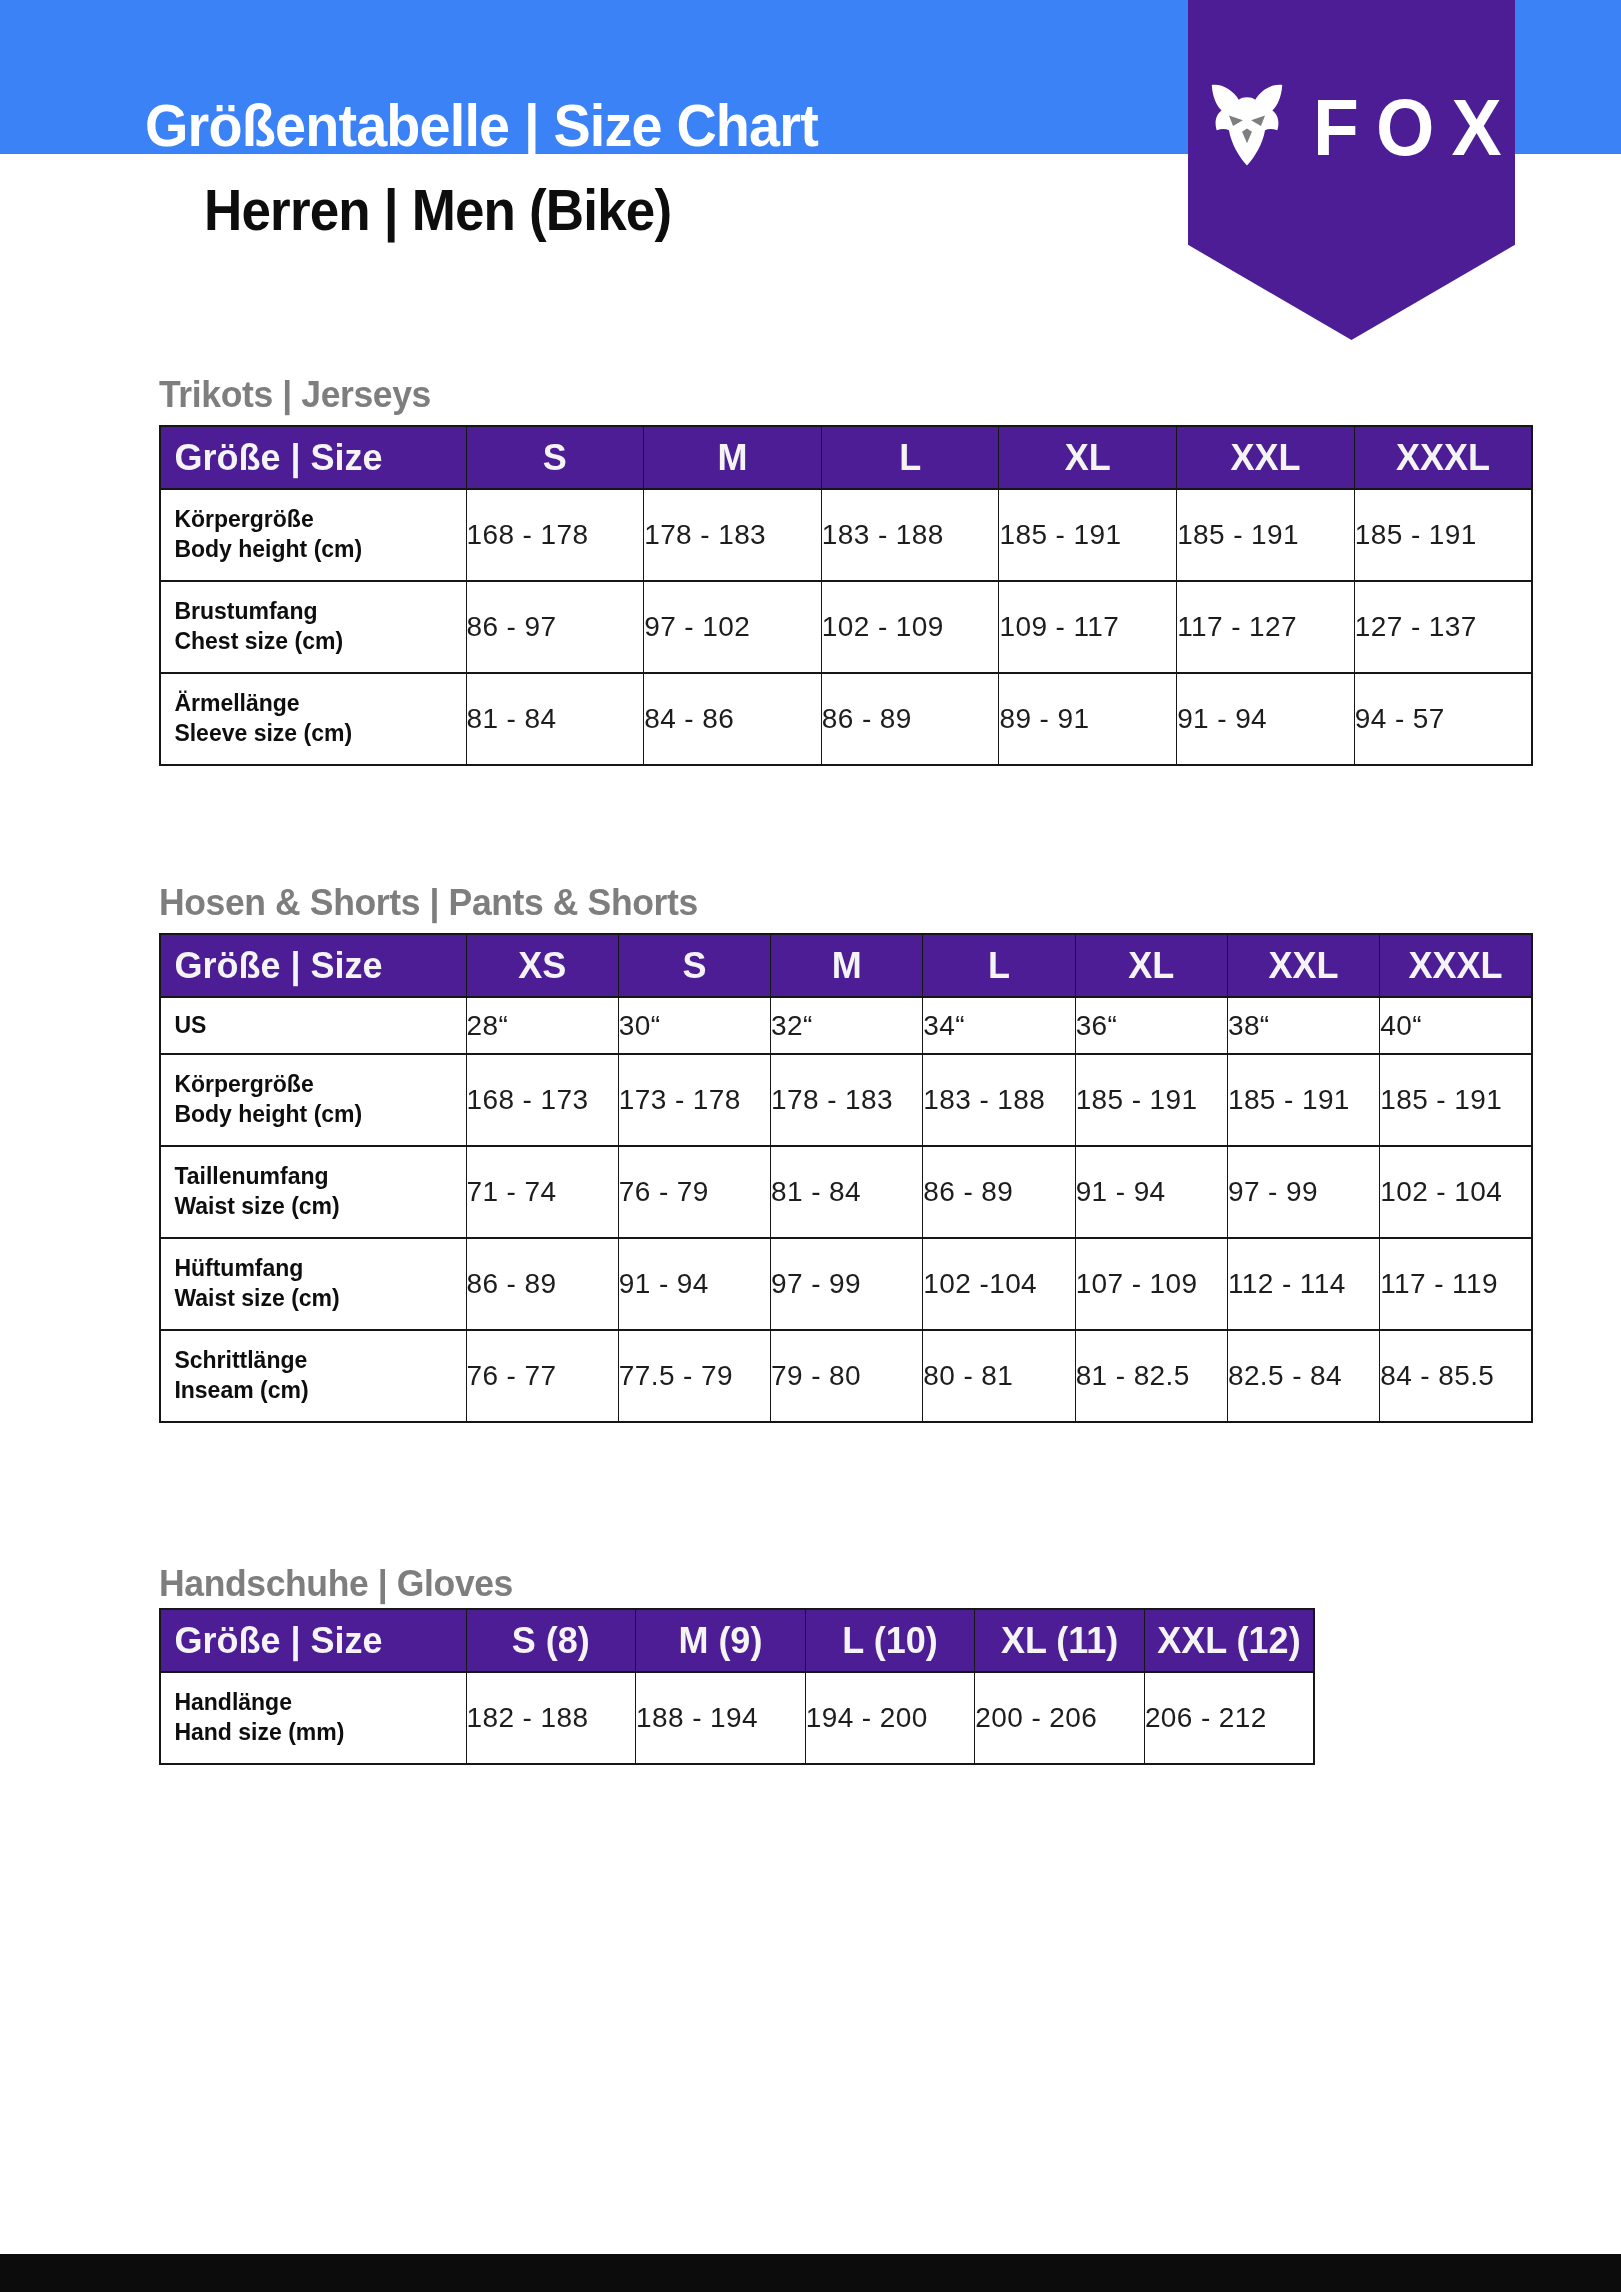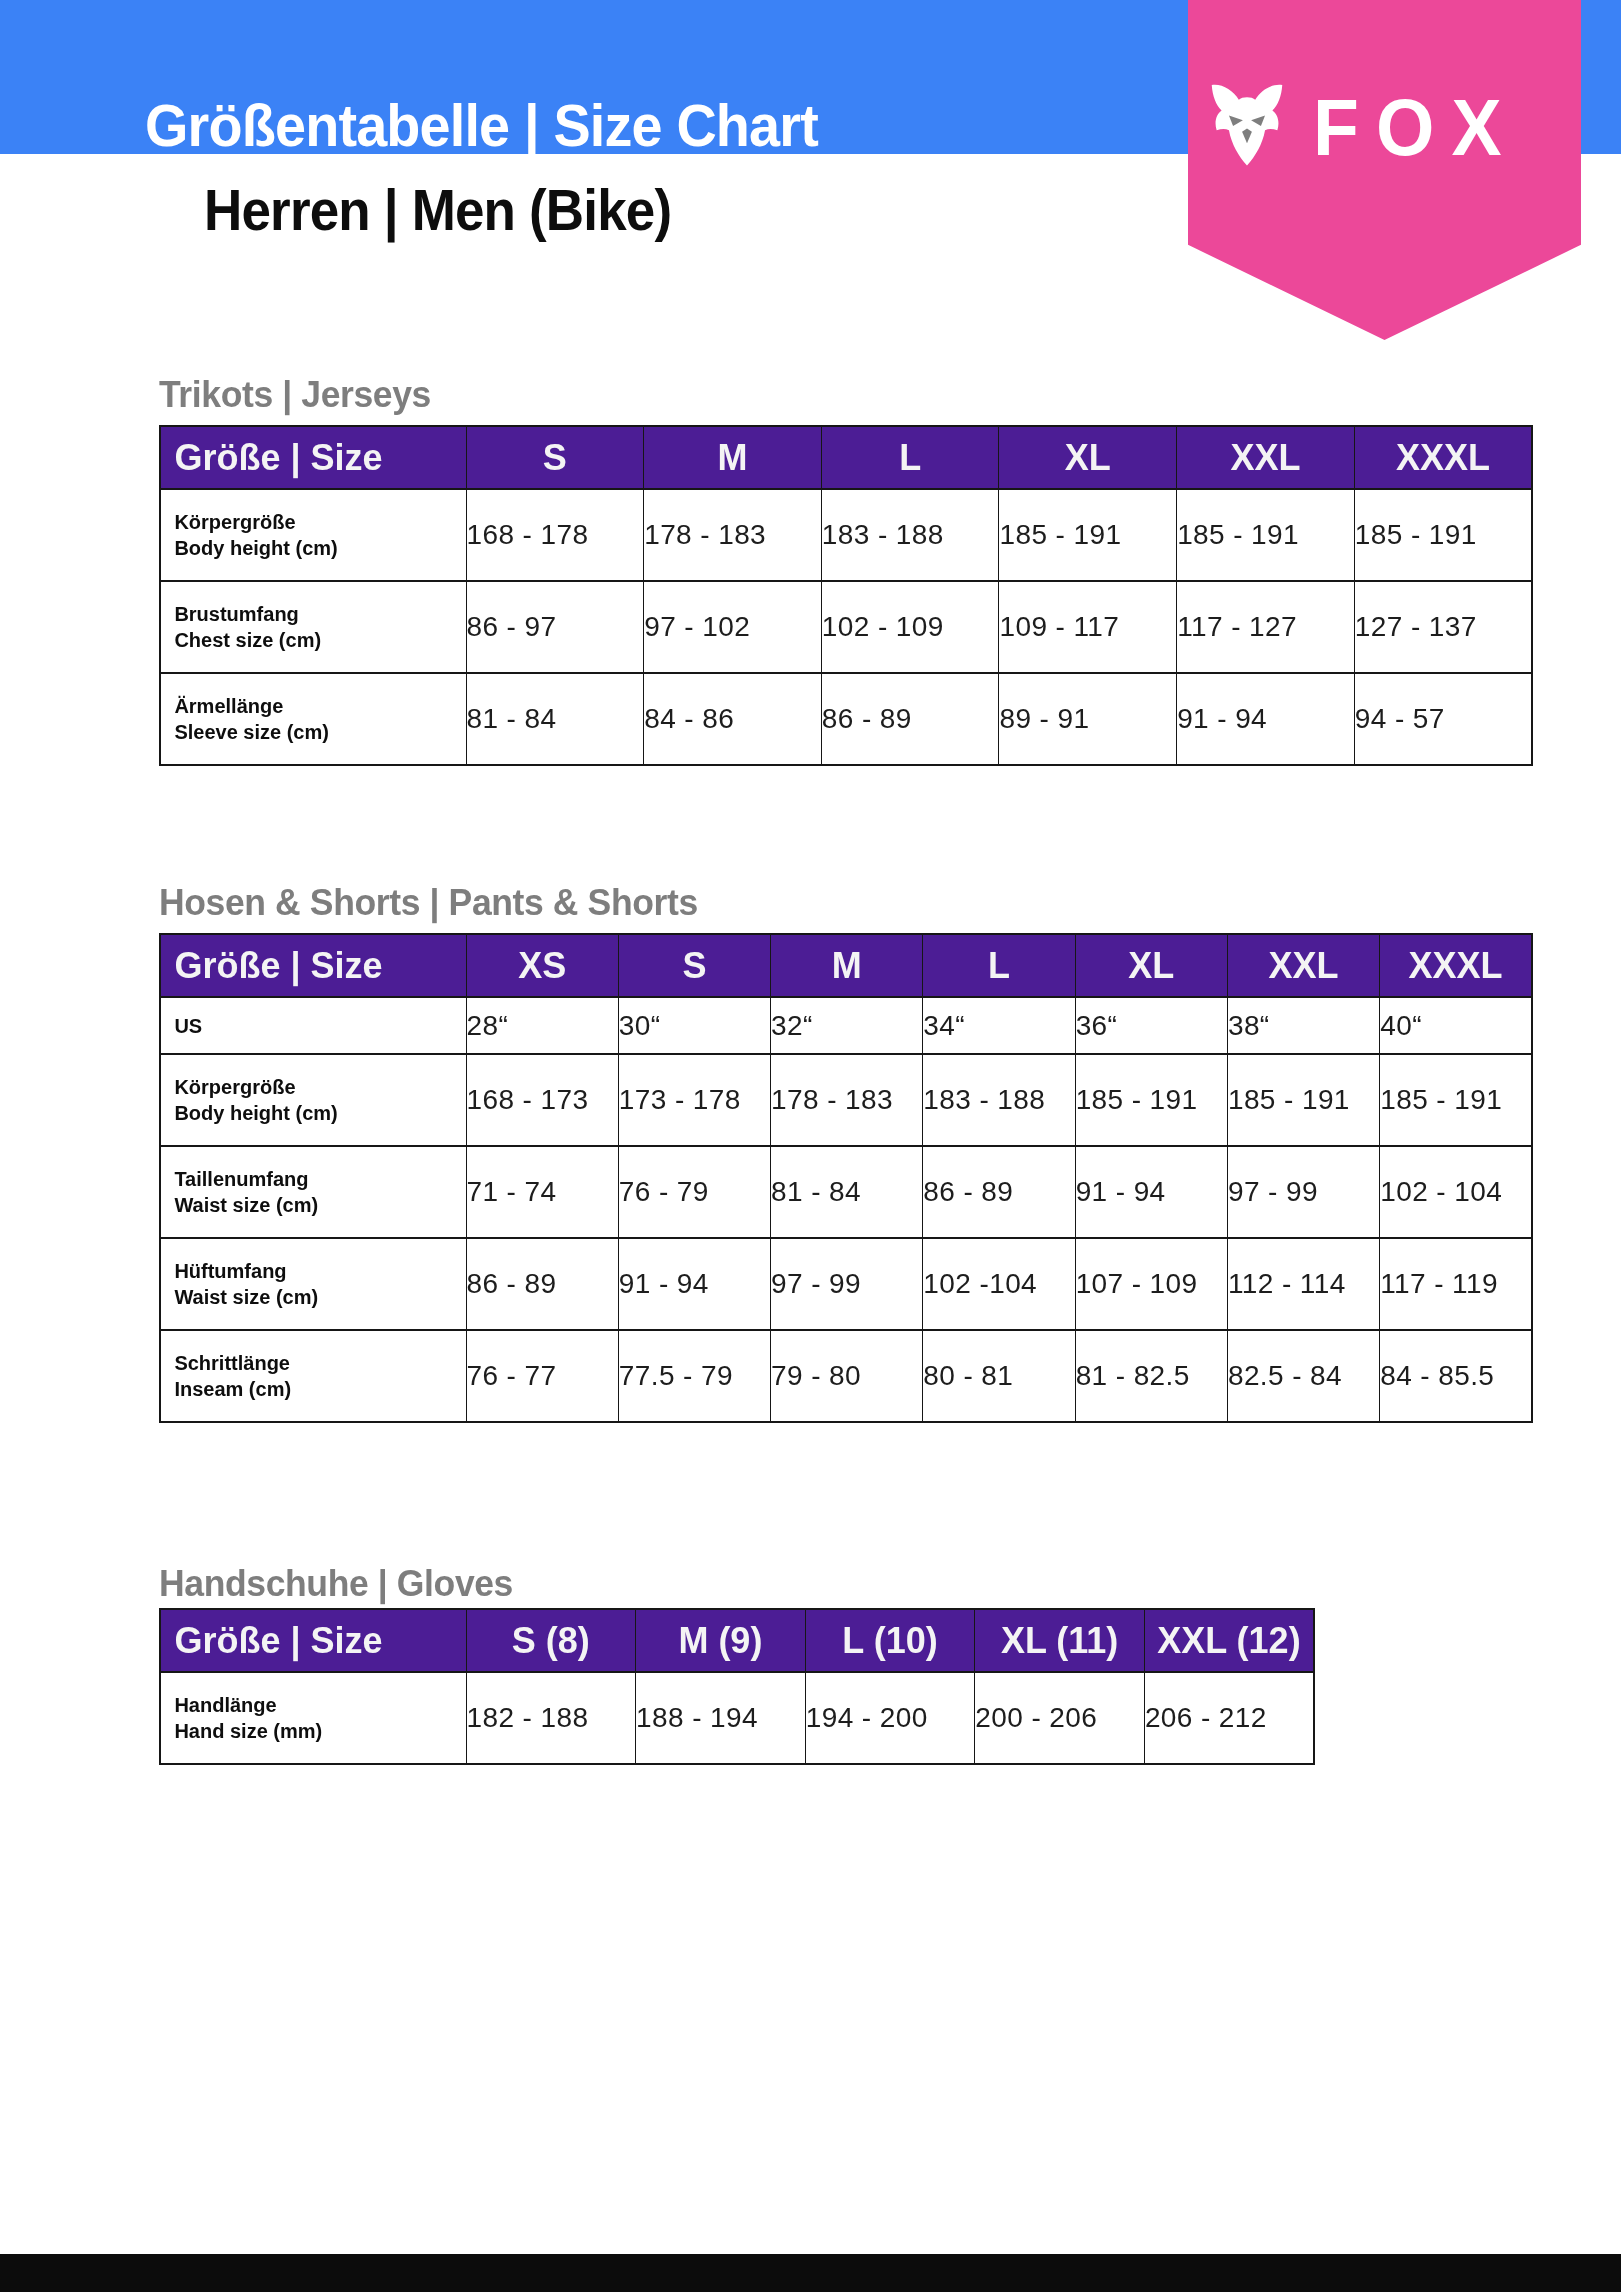--- a/index.html
+++ b/index.html
@@ -22,22 +22,22 @@
     white-space:nowrap;letter-spacing:-0.9px;
     transform:scaleX(0.93);transform-origin:left bottom;
   }
   .subtitle{
     position:absolute;left:204px;top:182px;
     color:#0d0d0d;font-size:57px;font-weight:bold;line-height:1;
     white-space:nowrap;letter-spacing:-0.9px;
     transform:scaleX(0.93);transform-origin:left top;
   }
   .pennant{
-    position:absolute;left:1188px;top:0;width:393px;height:340px;
-    background:#ec4899;
+    position:absolute;left:1188px;top:0;width:327px;height:340px;
+    background:#4c1d95;
     -webkit-clip-path:polygon(0 0,100% 0,100% 72%,50% 100%,0 72%);
     clip-path:polygon(0 0,100% 0,100% 72%,50% 100%,0 72%);
   }
   .fox-head{position:absolute;left:18px;top:82px;width:82px;height:93px;}
   .brand-text{
     position:absolute;left:125px;top:88px;
     color:#ffffff;font-size:79px;font-weight:bold;line-height:1;
     letter-spacing:18px;white-space:nowrap;
     transform:scaleX(0.95);transform-origin:left top;
   }
@@ -70,21 +70,21 @@
   .size-table tr.head{height:63px;}
   .size-table tr.tall{height:92px;}
   .size-table tr.short{height:57px;}
   .size-table th{
     background:#4c1d95;color:#f4f4f4;
     font-size:36px;font-weight:bold;text-align:center;
   }
   .size-table th.corner{text-align:left;padding-left:13.4px;}
   .size-table td.label{
     text-align:left;padding-left:13.4px;
-    font-weight:bold;font-size:20px;line-height:1.3;color:#0e0e0e;
+    font-weight:bold;font-size:23px;line-height:1.3;color:#0e0e0e;
   }
   .size-table td.val{
     font-size:28px;font-weight:normal;color:#1d1d1d;
     letter-spacing:0.4px;
   }
   
   .bottom-bar{
     position:absolute;left:0;top:2254px;width:1621px;height:39px;
     background:#0c0c0c;
   }

